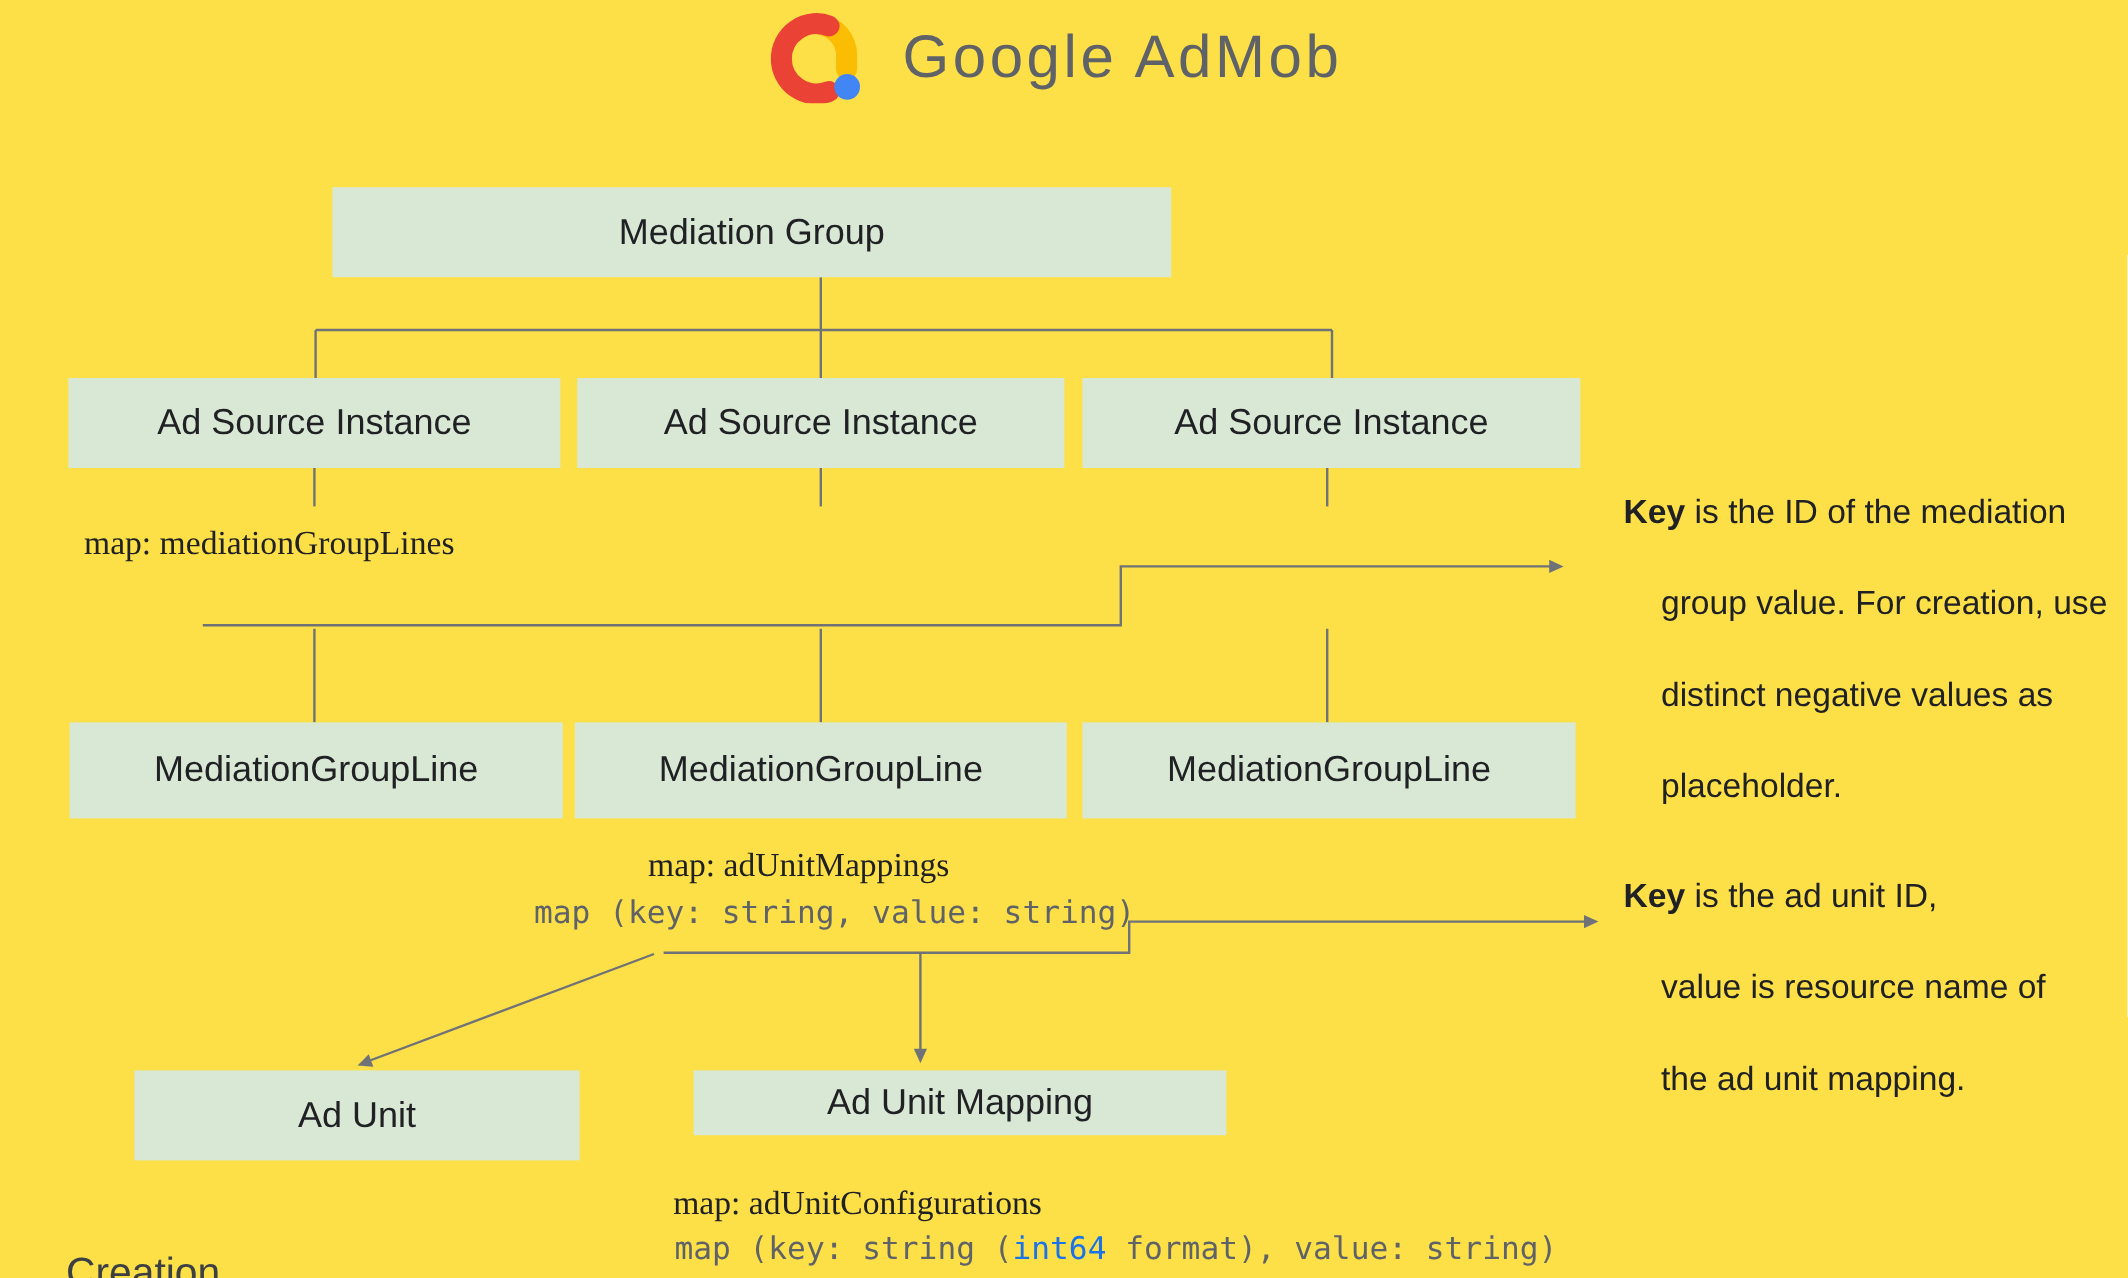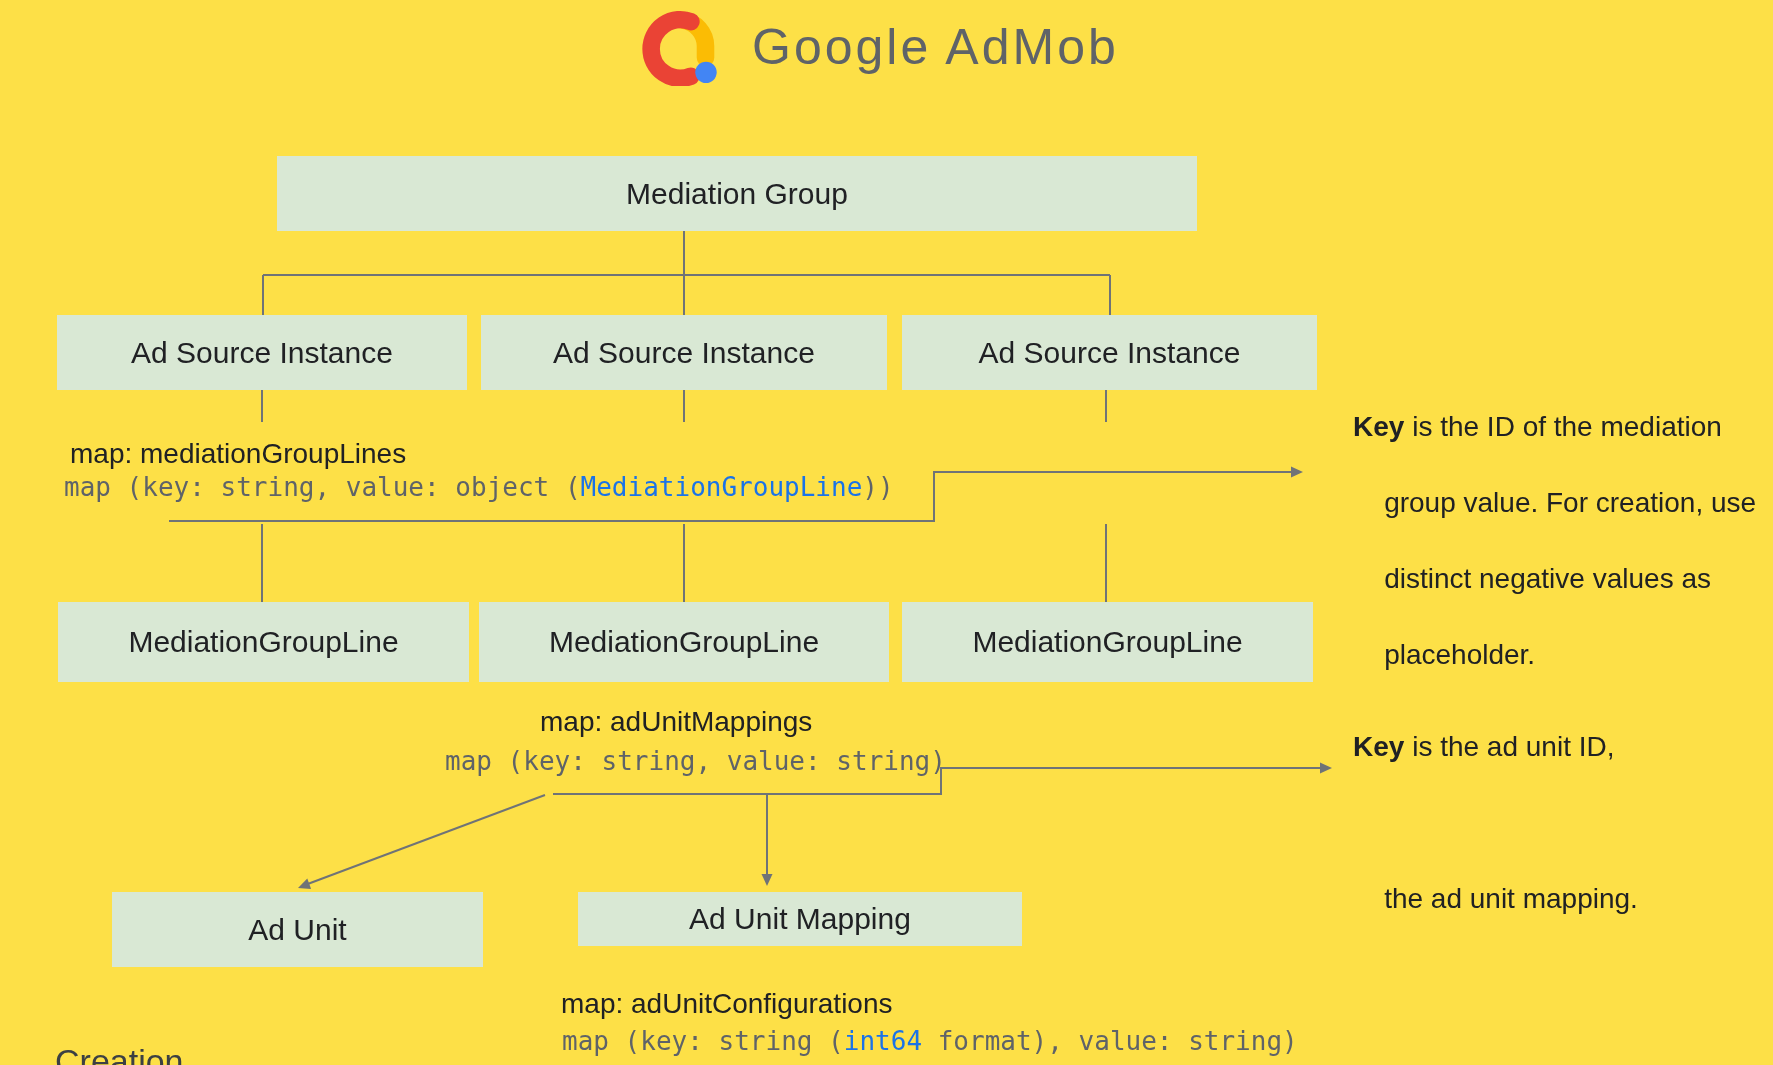--- a/index.html
+++ b/index.html
@@ -13,31 +13,31 @@
   #logo{position:absolute;left:642px;top:8px;display:flex;align-items:center;}
   #logo svg{display:block;}
   #logo .logo-text{
     margin-left:22px;font-size:50px;font-weight:500;color:#5f6368;letter-spacing:3px;
   }
   
   .gbox{
     position:absolute;background:#d9e8d4;display:flex;align-items:center;justify-content:center;
     font-size:30px;color:#202124;
   }
-  .b-mg  {left:277px;top:156px;width:920px;height:75px;}
+  .b-mg  {left:277px;top:156px;width:699px;height:75px;}
   .b-asi1{left:57px; top:315px;width:410px;height:75px;}
   .b-asi2{left:481px;top:315px;width:406px;height:75px;}
   .b-asi3{left:902px;top:315px;width:415px;height:75px;}
   .b-mgl1{left:58px; top:602px;width:411px;height:80px;}
   .b-mgl2{left:479px;top:602px;width:410px;height:80px;}
   .b-mgl3{left:902px;top:602px;width:411px;height:80px;}
   .b-au  {left:112px;top:892px;width:371px;height:75px;align-items:center;}
   .b-aum {left:546px;top:892px;width:444px;height:54px;margin-left:32px;}
   
-  .map-heading{position:absolute;font-size:28px;color:#202124;white-space:nowrap;}
+  .map-heading{position:absolute;font-size:28px;color:#202124;white-space:nowrap;font-family:Liberation Serif, serif;}
   .map-code{
     position:absolute;font-family:"DejaVu Sans Mono","Liberation Mono",monospace;
     font-size:26px;color:#5f6368;white-space:pre;
   }
   .map-code .code-link{color:#1a73e8;}
   #map1-heading{left:70px; top:438px;}
   #map1-code   {left:64px; top:472px;}
   #map2-heading{left:540px;top:706px;}
   #map2-code   {left:445px;top:746px;}
   #map3-heading{left:561px;top:988px;}
@@ -125,34 +125,33 @@
     <span>MediationGroupLine</span>
   </div>
   <div class="gbox b-au">
     <span>Ad Unit</span>
   </div>
   <div class="gbox b-aum">
     <span>Ad Unit Mapping</span>
   </div>
 
   <div id="map1-heading" class="map-heading">map: mediationGroupLines</div>
-  <div id="map1-code" class="map-code"><span>map (key: string, value: object (</span><span class="code-link">MediationGroupLine</span><span>))</span></div>
 
   <div id="map2-heading" class="map-heading">map: adUnitMappings</div>
   <div id="map2-code" class="map-code"><span>map (key: string, value: string)</span><span class="code-link"></span><span></span></div>
 
   <div id="map3-heading" class="map-heading">map: adUnitConfigurations</div>
   <div id="map3-code" class="map-code"><span>map (key: string (</span><span class="code-link">int64</span><span> format), value: string)</span></div>
 
   <div id="annotation1" class="annotation"><span class="key">Key</span><span> is the ID of the mediation</span><br>
     <span>group value. For creation, use</span><br>
     <span>distinct negative values as</span><br>
     <span>placeholder.</span>
   </div>
 
   <div id="annotation2" class="annotation"><span class="key">Key</span><span> is the ad unit ID,</span><br>
-    <br>
+    <span>value is resource name of</span><br>
     <span>the ad unit mapping.</span>
   </div>
 
   <div id="partial-bottom-text">Creation</div>
 
 </div>
 
 </body></html>

